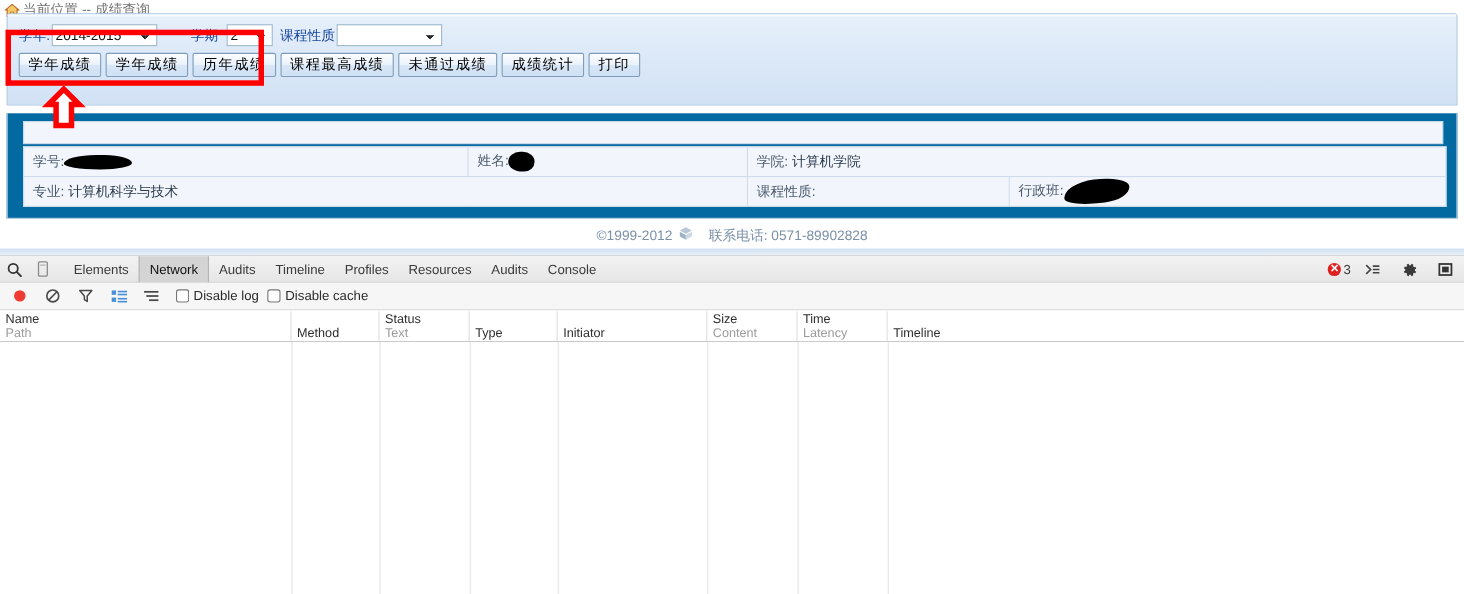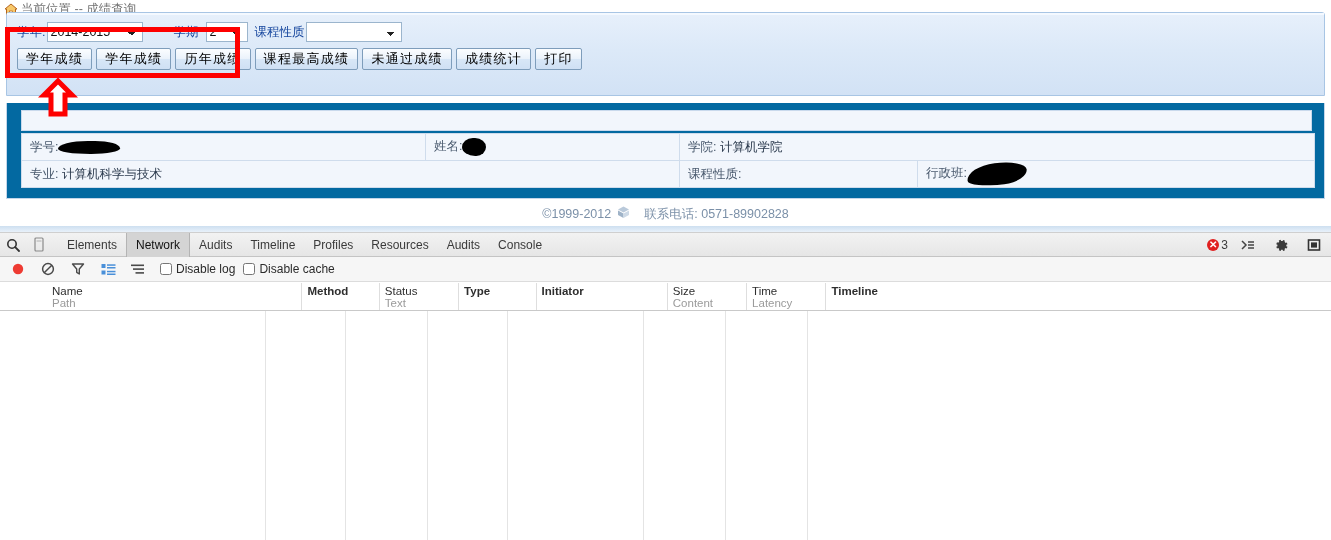--- a/index.html
+++ b/index.html
@@ -263,32 +263,31 @@
     left: 0; top: 50px; right: 0; bottom: 0;
     background: #fff;
     overflow: hidden;
   }
   #dt-colheads {
     position: relative;
     height: 28px;
     border-bottom: 1px solid #c9c9c9;
     background: #ffffff;
     display: flex;
-    padding-left: 47px;
   }
   .colhead {
     position: relative;
     padding: 1px 5px 0 5px;
     border-right: 1px solid #dedede;
     display: flex; flex-direction: column; justify-content: center;
     overflow: hidden;
   }
   .colhead .h1 { font-size: 11.5px; color:#2e2e2e; line-height:12px; white-space:nowrap;}
   .colhead .h2 { font-size: 11.5px; color:#9b9b9b; line-height:12px; white-space:nowrap;}
-  .colhead.single { justify-content:flex-start;font-weight:bold; }
+  .colhead.single { justify-content:flex-end; }
   .colhead.single .h1 { line-height: 14px; }
   .colhead.nobord { border-right: none; }
 
   #dt-rows {
     position: absolute; left:0; top:28px; right:0; bottom:0;
     background:#fff;
   }
   .vline {
     position: absolute; top: 0; bottom: 0; width: 1px;
     background: #e4e4e4;

